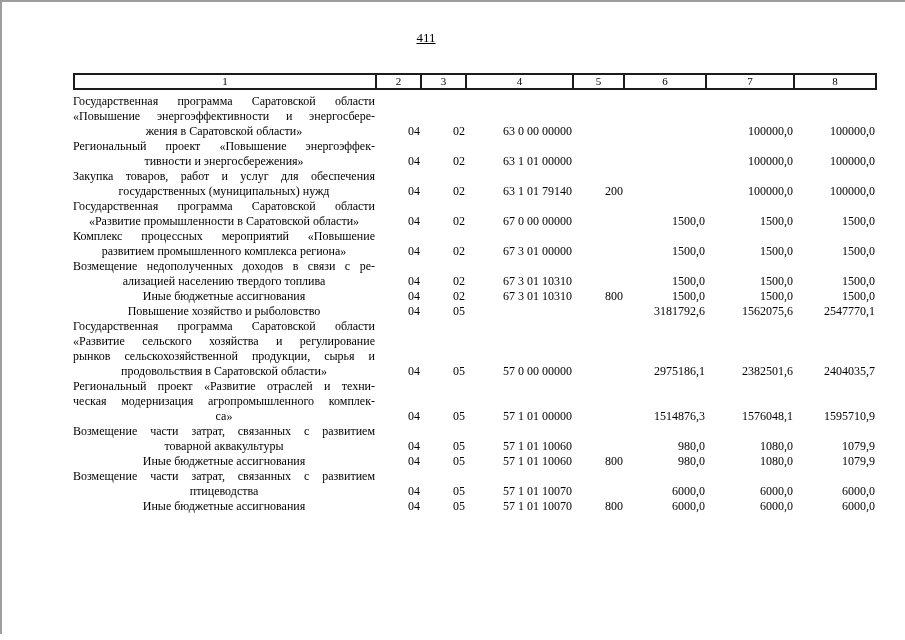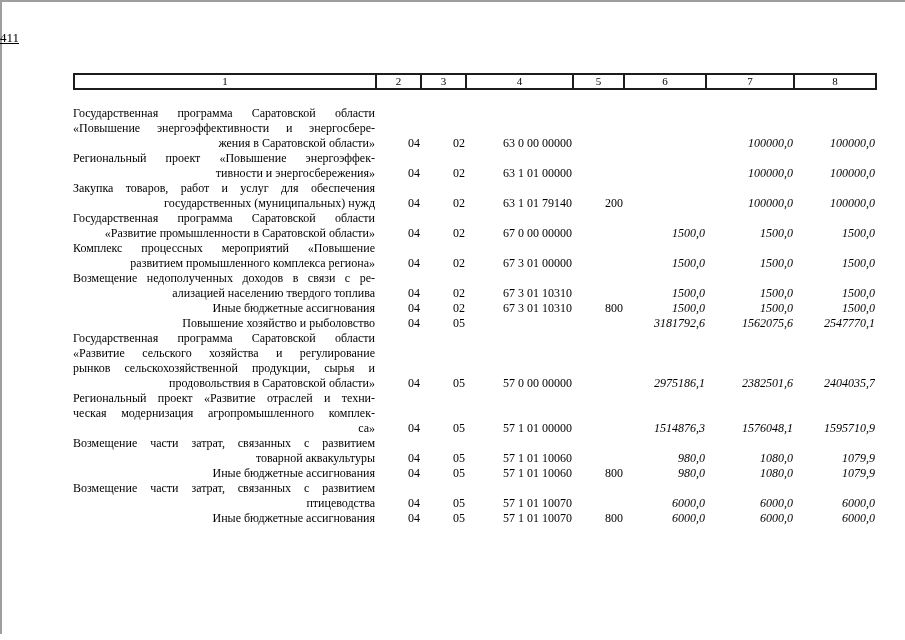--- a/index.html
+++ b/index.html
@@ -8,41 +8,41 @@
     background: #ffffff;
     color: #000;
     font-family: "Liberation Serif", "DejaVu Serif", serif;
     position: relative;
     overflow: hidden;
   }
   .border-top { position:absolute; top:0; left:0; width:905px; height:2px; background:#9e9e9e; }
   .border-left { position:absolute; top:0; left:0; width:2px; height:634px; background:#9e9e9e; }
   .page-number {
     position:absolute; top:31px; left:0; width:852px;
-    text-align:left; font-size:13px; line-height:14px;text-decoration:underline;
+    text-align:center; font-size:13px; line-height:14px;text-decoration:underline;
   }
   .tbl-wrap { position:absolute; top:73px; left:73px; width:804px; }
   table { border-collapse:separate; border-spacing:0; table-layout:fixed; width:802px; }
   table.hdr { border:1px solid #1c1c1c; }
   table.hdr td {
     border:1px solid #1c1c1c;
     text-align:center; font-size:11px; line-height:12px;
     height:12px; padding:0 0 1px 0; overflow:hidden;
   }
-  table.bodytbl { margin-top:16px; }
+  table.bodytbl { margin-top:4px; }
   table.bodytbl td {
     padding:0; vertical-align:bottom;
     font-size:12px; line-height:15px;
     overflow:hidden; white-space:normal;
   }
   td.c1 { padding-left:9px; }
-  .nl { text-align:right; }
+  .nl { text-align:center; }
   .nl.just { text-align:justify; text-align-last:justify; text-justify:inter-word; }
   td.c2, td.c3, td.c4, td.c5 { text-align:right; white-space:nowrap; }
-  td.c6, td.c7, td.c8 { text-align:right; padding-right:8px; white-space:nowrap;font-style:italic; }
+  td.c6, td.c7, td.c8 { text-align:right; padding-right:8px; white-space:nowrap; }
 </style>
 </head>
 <body>
 
 <div class="border-top"></div>
 <div class="border-left"></div>
 
 <div class="page-number">411</div>
 
 <div class="tbl-wrap">

